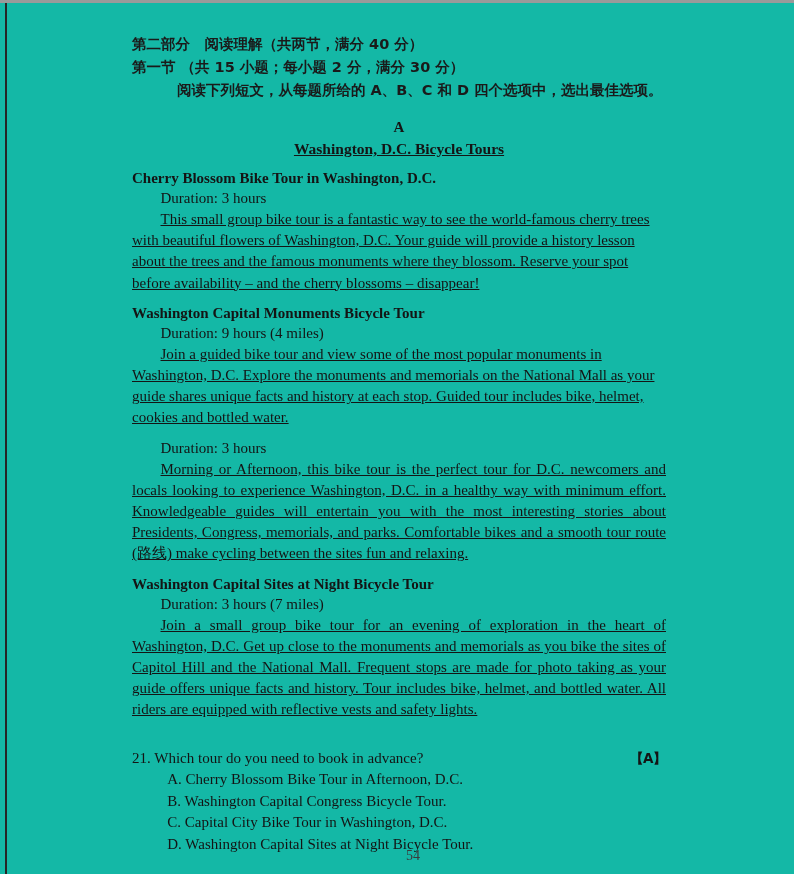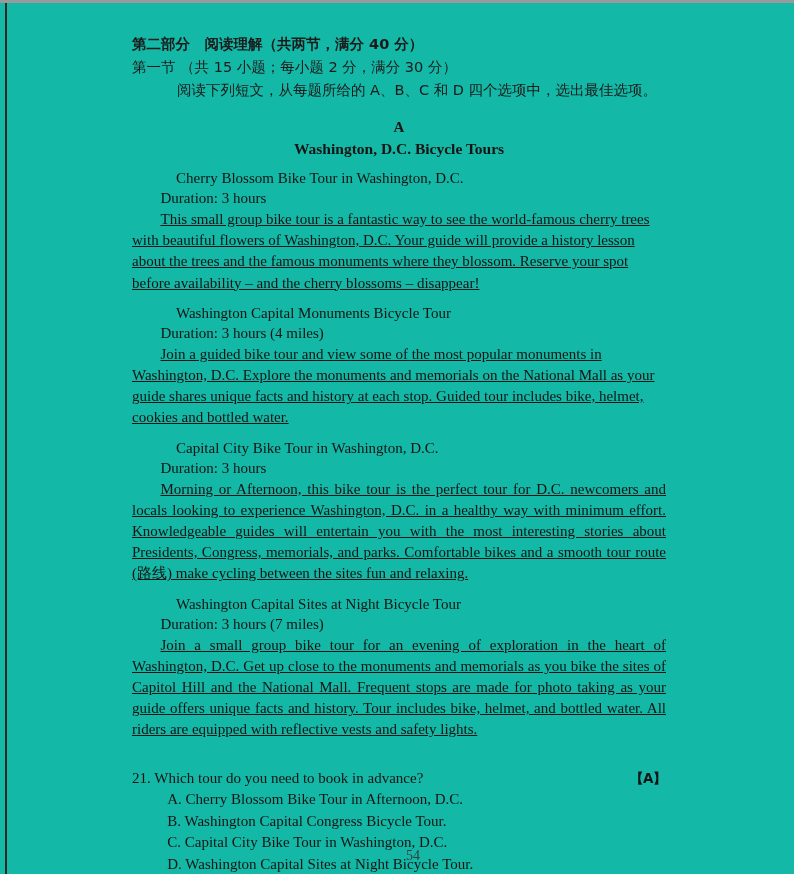--- a/index.html
+++ b/index.html
@@ -37,46 +37,47 @@
     width: 534px;
   }
 
   
   .cn-line {
     font-family: "DejaVu Sans", "Liberation Sans", sans-serif;
     font-size: 14.5px;
     line-height: 23px;
     color: #1a1a1a;
     white-space: nowrap;
+    font-weight: bold;
   }
   .cn-line.bold { font-weight: bold; }
   .cn-line.indent { text-indent: 3.1em; }
 
   
   .sec-letter {
     text-align: center;
     font-weight: bold;
     font-size: 15px;
     line-height: 21px;
     margin-top: 15px;
   }
   .sec-title {
     text-align: center;
     font-weight: bold;
     font-size: 15.5px;
     line-height: 21px;
+    text-decoration: underline;
   }
 
   
   .tour { margin-top: 9px; }
   .tour-head {
-    font-weight: normal;
+    font-weight: bold;
     font-size: 15px;
     line-height: 20px;
-    margin-left: 44px;
   }
   .tour-dur {
     font-size: 15px;
     line-height: 21px;
     text-indent: 1.9em;
     font-family: Liberation Serif, serif;
   }
   .tour-body {
     font-size: 15px;
     line-height: 21.2px;
@@ -140,26 +141,25 @@
     <div class="sec-title">Washington, D.C. Bicycle Tours</div>
 
     <div class="tour">
       <div class="tour-head">Cherry Blossom Bike Tour in Washington, D.C.</div>
       <div class="tour-dur">Duration: 3 hours</div>
       <div class="tour-body ragged">This small group bike tour is a fantastic way to see the world-famous cherry trees with beautiful flowers of Washington, D.C. Your guide will provide a history lesson about the trees and the famous monuments where they blossom. Reserve your spot before availability – and the cherry blossoms – disappear!</div>
     </div>
 
     <div class="tour">
       <div class="tour-head">Washington Capital Monuments Bicycle Tour</div>
-      <div class="tour-dur">Duration: 3 hours (4 miles)</div>
+      <div class="tour-dur">Duration: 9 hours (4 miles)</div>
       <div class="tour-body ragged">Join a guided bike tour and view some of the most popular monuments in Washington, D.C. Explore the monuments and memorials on the National Mall as your guide shares unique facts and history at each stop. Guided tour includes bike, helmet, cookies and bottled water.</div>
     </div>
 
     <div class="tour">
-      <div class="tour-head">Capital City Bike Tour in Washington, D.C.</div>
       <div class="tour-dur">Duration: 3 hours</div>
       <div class="tour-body">Morning or Afternoon, this bike tour is the perfect tour for D.C. newcomers and locals looking to experience Washington, D.C. in a healthy way with minimum effort. Knowledgeable guides will entertain you with the most interesting stories about Presidents, Congress, memorials, and parks. Comfortable bikes and a smooth tour route (路线) make cycling between the sites fun and relaxing.</div>
     </div>
 
     <div class="tour">
       <div class="tour-head">Washington Capital Sites at Night Bicycle Tour</div>
       <div class="tour-dur">Duration: 3 hours (7 miles)</div>
       <div class="tour-body">Join a small group bike tour for an evening of exploration in the heart of Washington, D.C. Get up close to the monuments and memorials as you bike the sites of Capitol Hill and the National Mall. Frequent stops are made for photo taking as your guide offers unique facts and history. Tour includes bike, helmet, and bottled water. All riders are equipped with reflective vests and safety lights.</div>
     </div>
 

